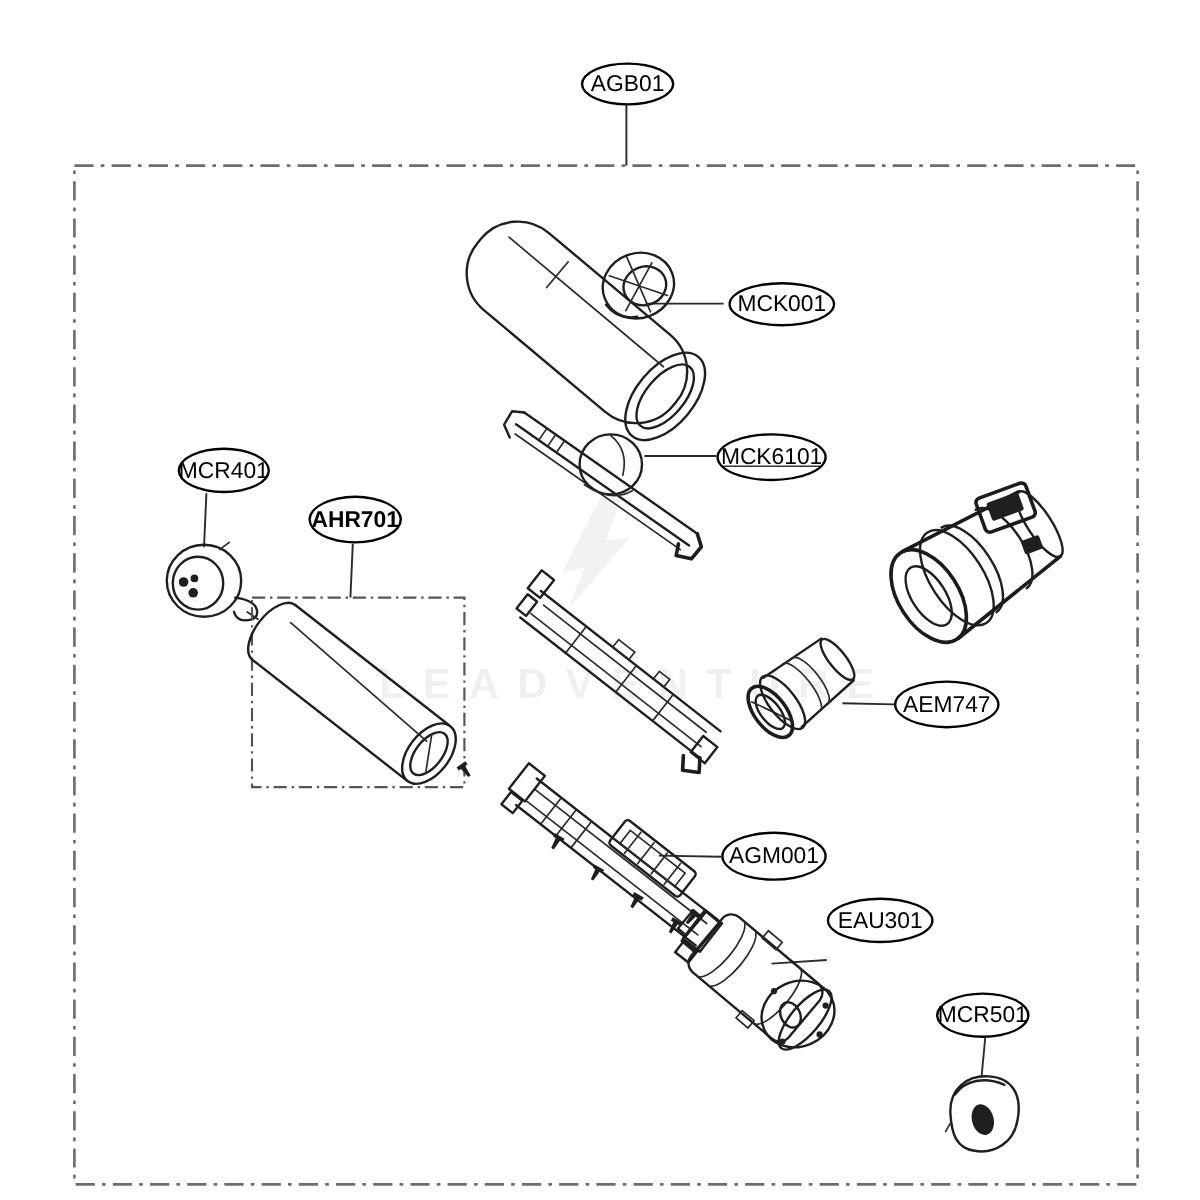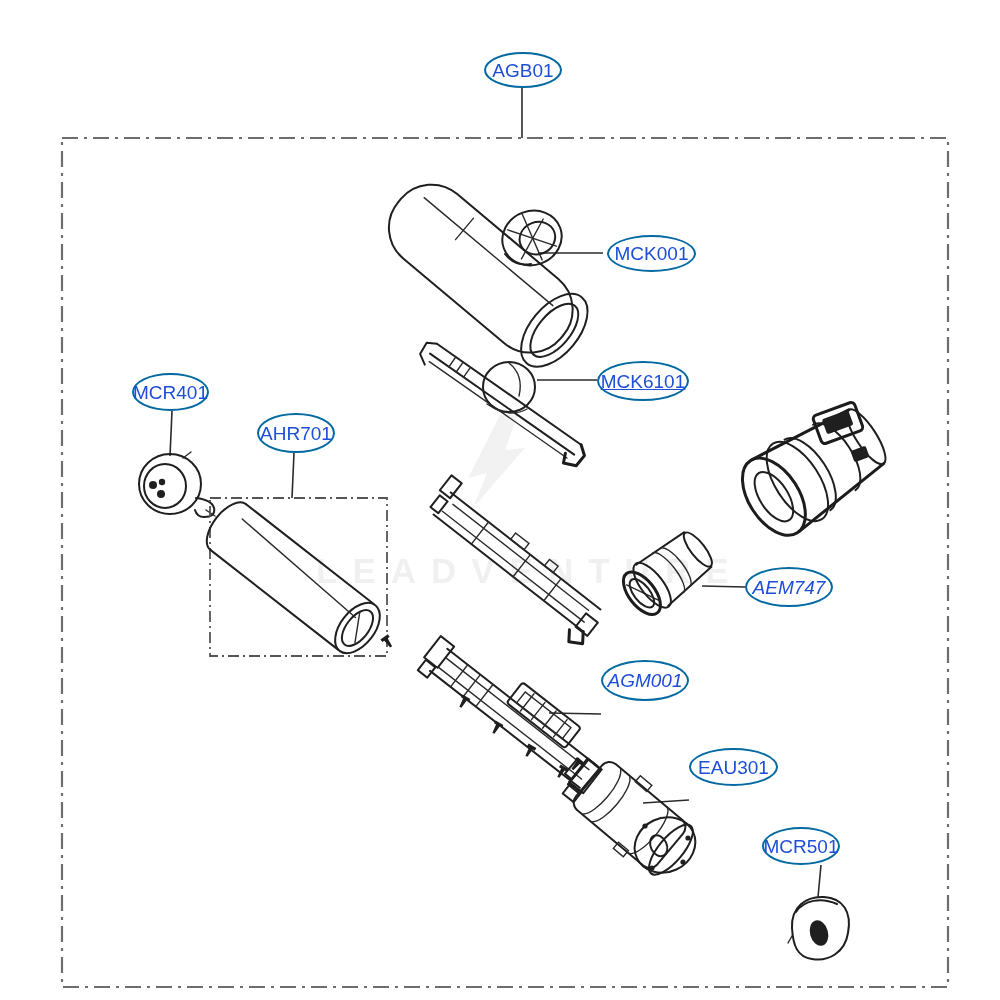--- a/index.html
+++ b/index.html
@@ -3,22 +3,22 @@
 <meta charset="utf-8">
 <style>
   html,body{margin:0;padding:0;background:#fff;}
   .canvas{
     position:relative;width:1000px;height:1000px;background:#ffffff;
     font-family:"Liberation Sans", sans-serif;overflow:hidden;
   }
   svg.artwork{position:absolute;left:0;top:0;}
   .part-label{
     position:absolute;display:flex;align-items:center;justify-content:center;
-    border:2px solid #0369a1;border-radius:50%;background:#ffffff;
-    font-size:19px;color:#1d4ed8;letter-spacing:0px;line-height:1;
+    border:2px solid #000000;border-radius:50%;background:#ffffff;
+    font-size:19px;color:#000000;letter-spacing:0px;line-height:1;
     box-sizing:border-box;z-index:5;
   }
   .watermark{
     position:absolute;left:316px;top:551px;z-index:1;
     font-size:35px;font-weight:bold;letter-spacing:15px;white-space:nowrap;
     color:rgba(40,40,40,0.07);user-select:none;
   }
   
   .ln{fill:none;stroke:#1f1f1f;stroke-width:2;stroke-linecap:round;stroke-linejoin:round;}
   .ln-thick{fill:none;stroke:#1c1c1c;stroke-width:3;stroke-linecap:round;stroke-linejoin:round;}
@@ -218,20 +218,20 @@
       <path class="ln" stroke-width="2.6" d="M792,928 C791,907 806,896 824,897 C843,898 852,912 848,933 C845,952 829,962 812,959 C797,957 793,945 792,928 Z"></path>
       <path class="ln" d="M796,912 C804,900 821,897 837,904"></path>
       <ellipse class="fill-dark" transform="rotate(-15 819 933)" cx="819" cy="933" rx="9" ry="13"></ellipse>
       <path class="ln-thin" d="M792,936 l-4,7"></path>
     </g>
   </svg>
 
   <div class="part-label" style="left:484px;top:52px;width:78px;height:36px;">AGB01</div>
   <div class="part-label" style="left:607px;top:235px;width:89px;height:37px;">MCK001</div>
   <div class="part-label" style="left:597px;top:361px;width:92px;height:40px;text-decoration:underline;">MCK6101</div>
-  <div class="part-label" style="left:132px;top:373px;width:77px;height:38px;">MCR401</div>
-  <div class="part-label" style="left:257px;top:413px;width:78px;height:40px;">AHR701</div>
-  <div class="part-label" style="left:745px;top:567px;width:88px;height:40px;font-style:italic;">AEM747</div>
-  <div class="part-label" style="left:601px;top:660px;width:88px;height:41px;font-style:italic;">AGM001</div>
+  <div class="part-label" style="left:148px;top:373px;width:77px;height:38px;">MCR401</div>
+  <div class="part-label" style="left:257px;top:413px;width:78px;height:40px;font-weight:bold;">AHR701</div>
+  <div class="part-label" style="left:745px;top:567px;width:88px;height:40px;">AEM747</div>
+  <div class="part-label" style="left:601px;top:693px;width:88px;height:41px;">AGM001</div>
   <div class="part-label" style="left:689px;top:748px;width:89px;height:38px;">EAU301</div>
-  <div class="part-label" style="left:762px;top:827px;width:78px;height:38px;">MCR501</div>
+  <div class="part-label" style="left:780px;top:827px;width:78px;height:38px;">MCR501</div>
 
 </div>
 
 </body></html>

